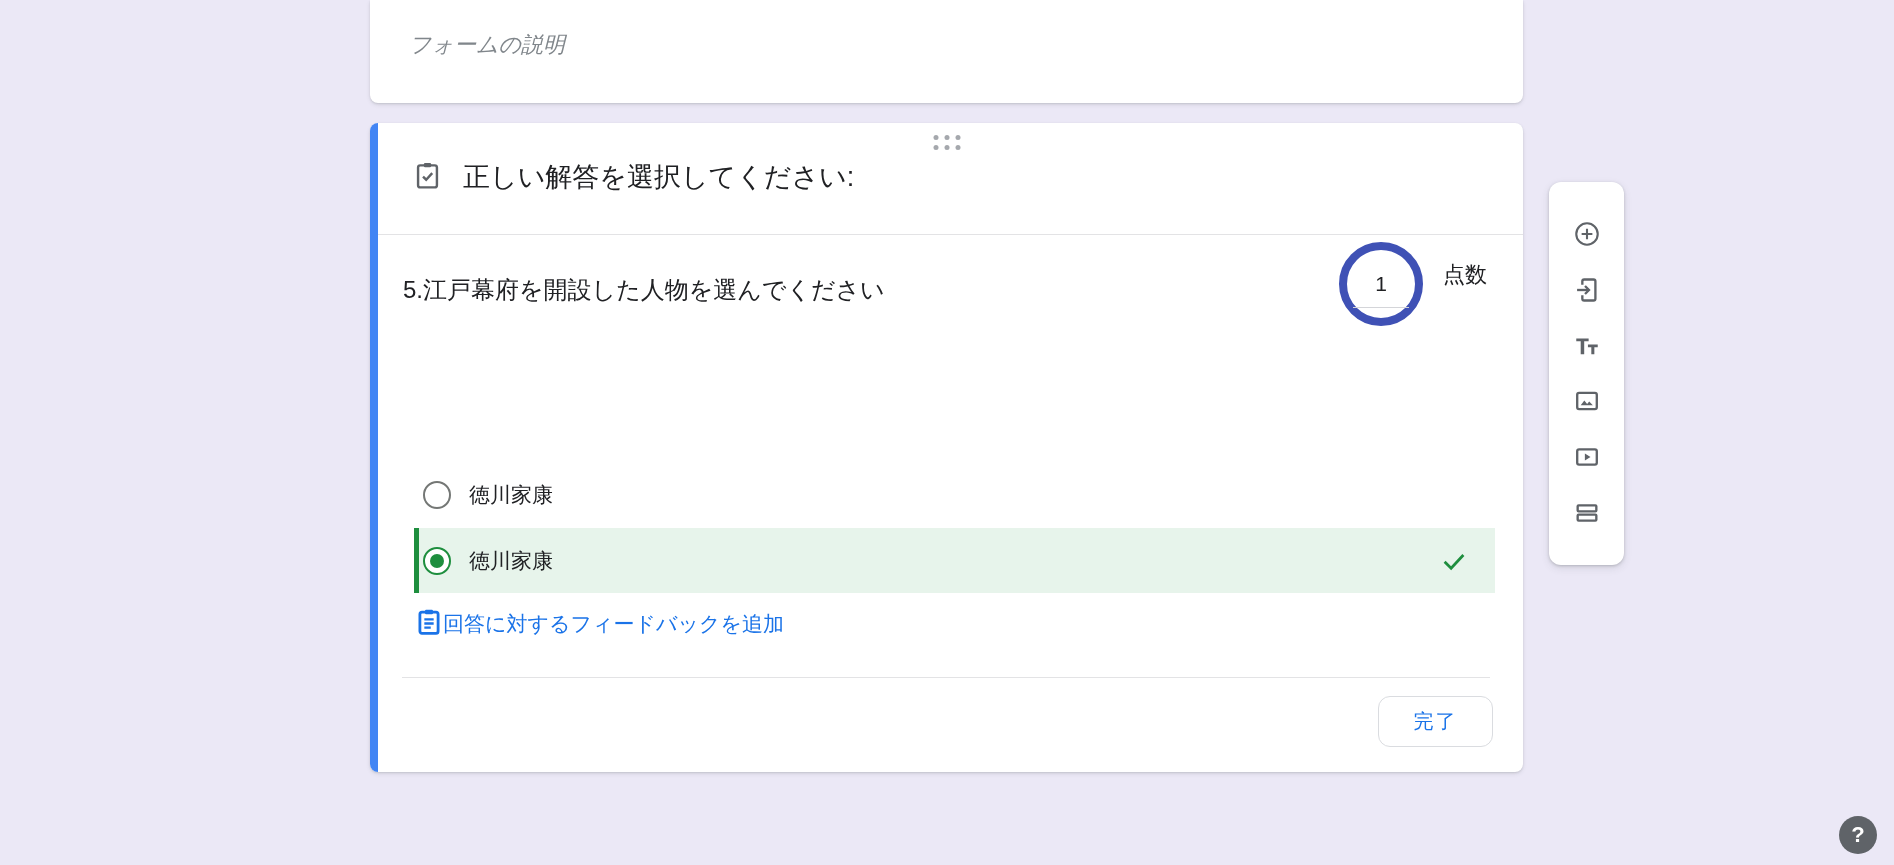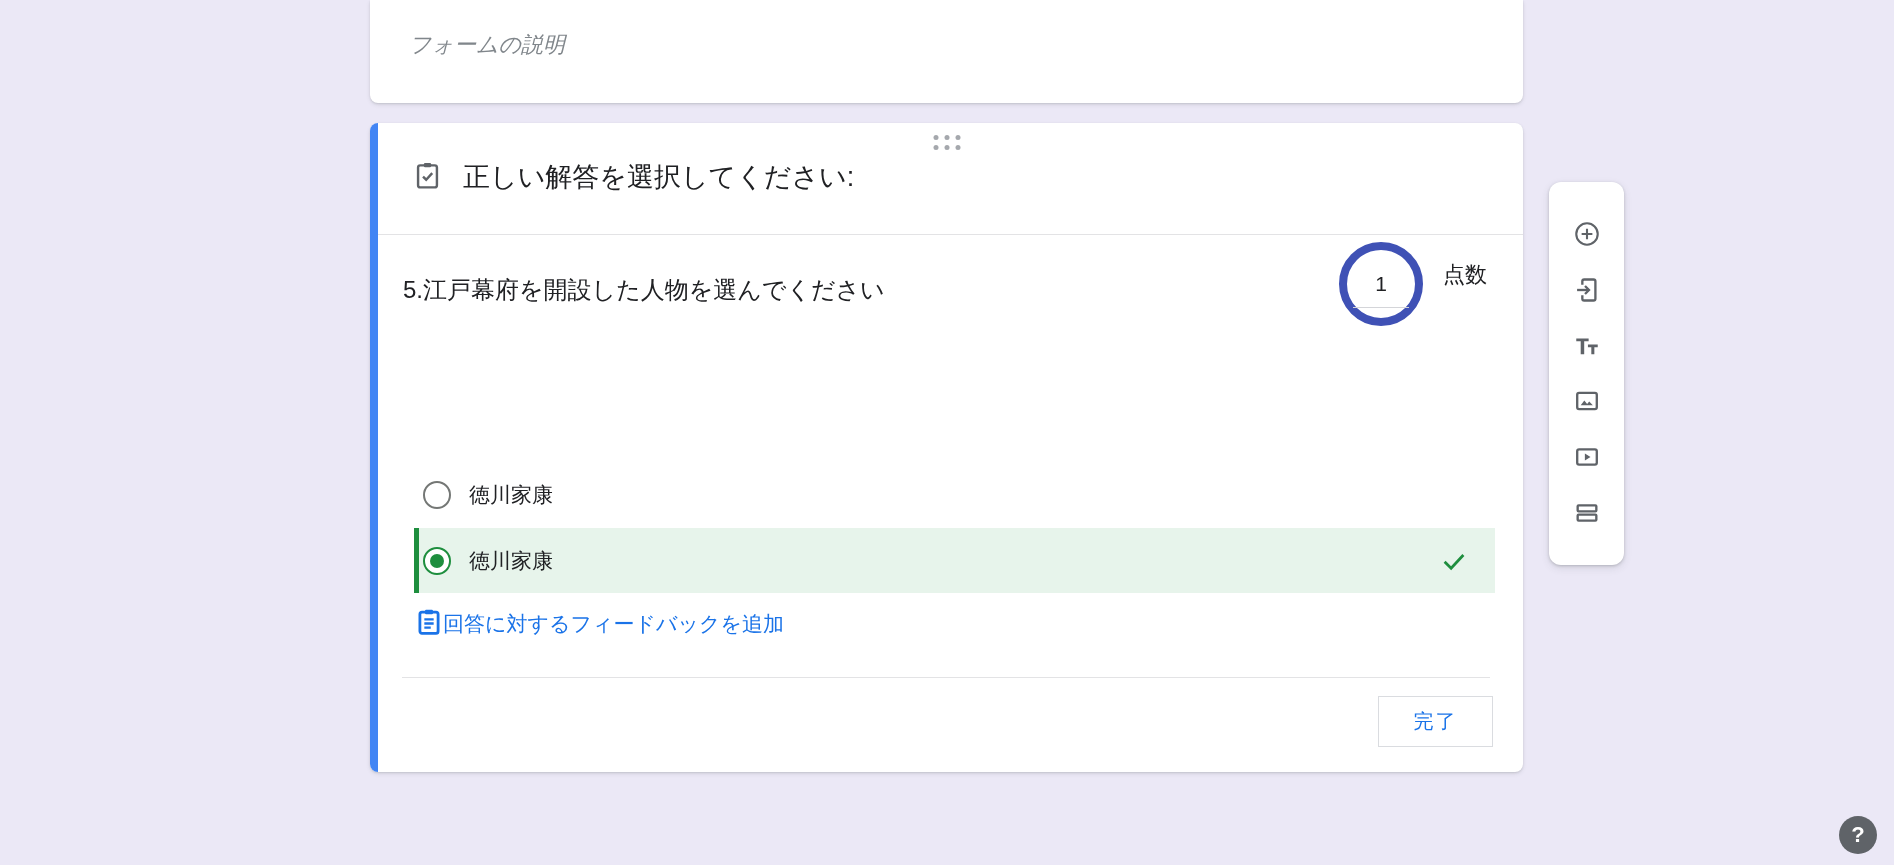--- a/index.html
+++ b/index.html
@@ -77,21 +77,21 @@
     position:absolute; left:45px; top:487px; height:28px;
     display:flex; align-items:center; cursor:pointer;
   }
   .feedback svg { width:28px; height:28px; }
   .feedback-label { font-size:21px; color:#1a73e8; }
 
   .divider2 { position:absolute; left:32px; right:33px; top:554px; height:1px; background:#e3e3e5; }
 
   .done-btn {
     position:absolute; left:1008px; top:573px; width:115px; height:51px;
-    background:#fff; border:1px solid #dadce0; border-radius:0;
+    background:#fff; border:1px solid #dadce0; border-radius:12px;
     font-size:20px; letter-spacing:2px; color:#1a73e8; cursor:pointer;
     font-family:inherit; display:flex; align-items:center; justify-content:center;
   }
 
   
   .toolbar {
     position:absolute; left:1549px; top:182px; width:75px; height:383px;
     background:#fff; border-radius:12px;
     box-shadow:0 1px 3px rgba(60,64,67,.25), 0 3px 8px rgba(60,64,67,.12);
     display:flex; flex-direction:column; align-items:center; justify-content:space-evenly;

